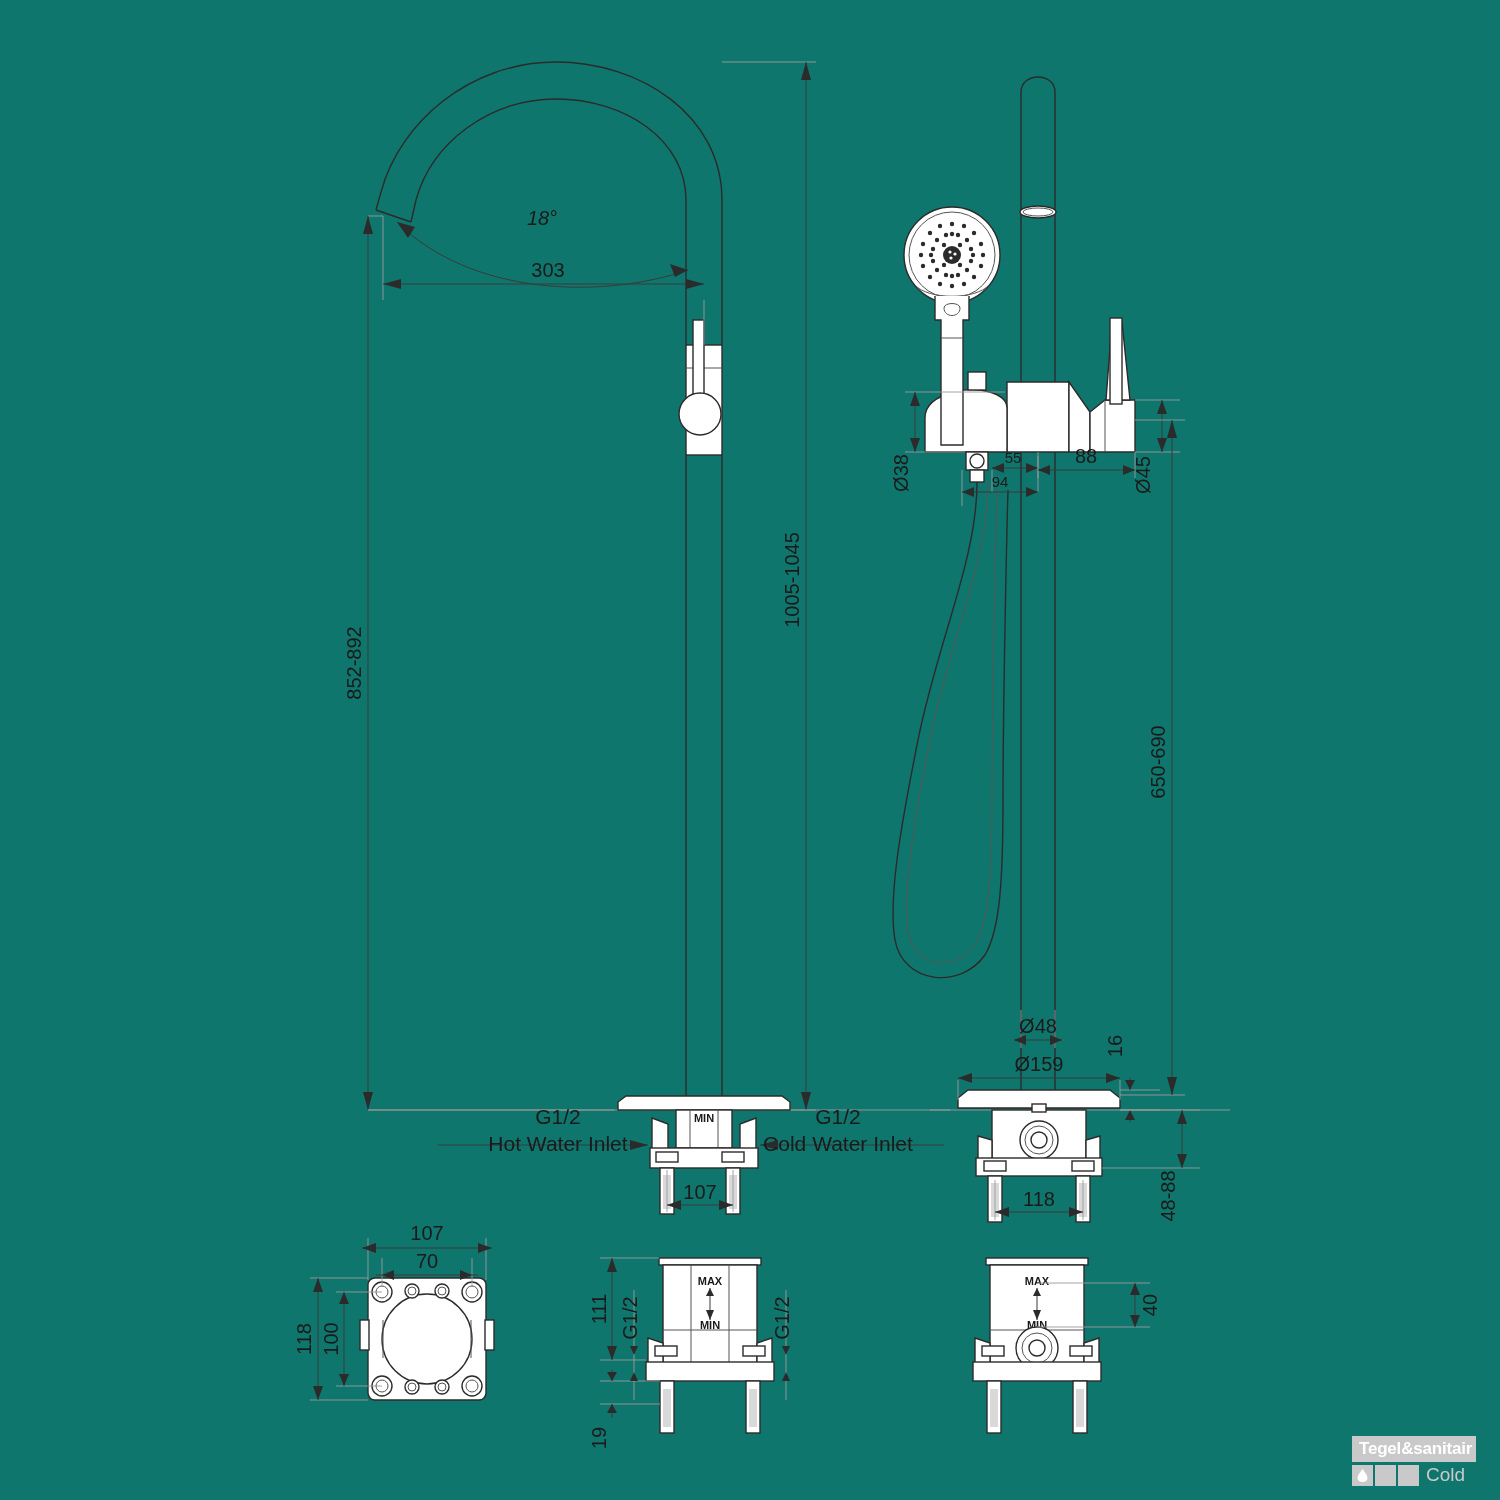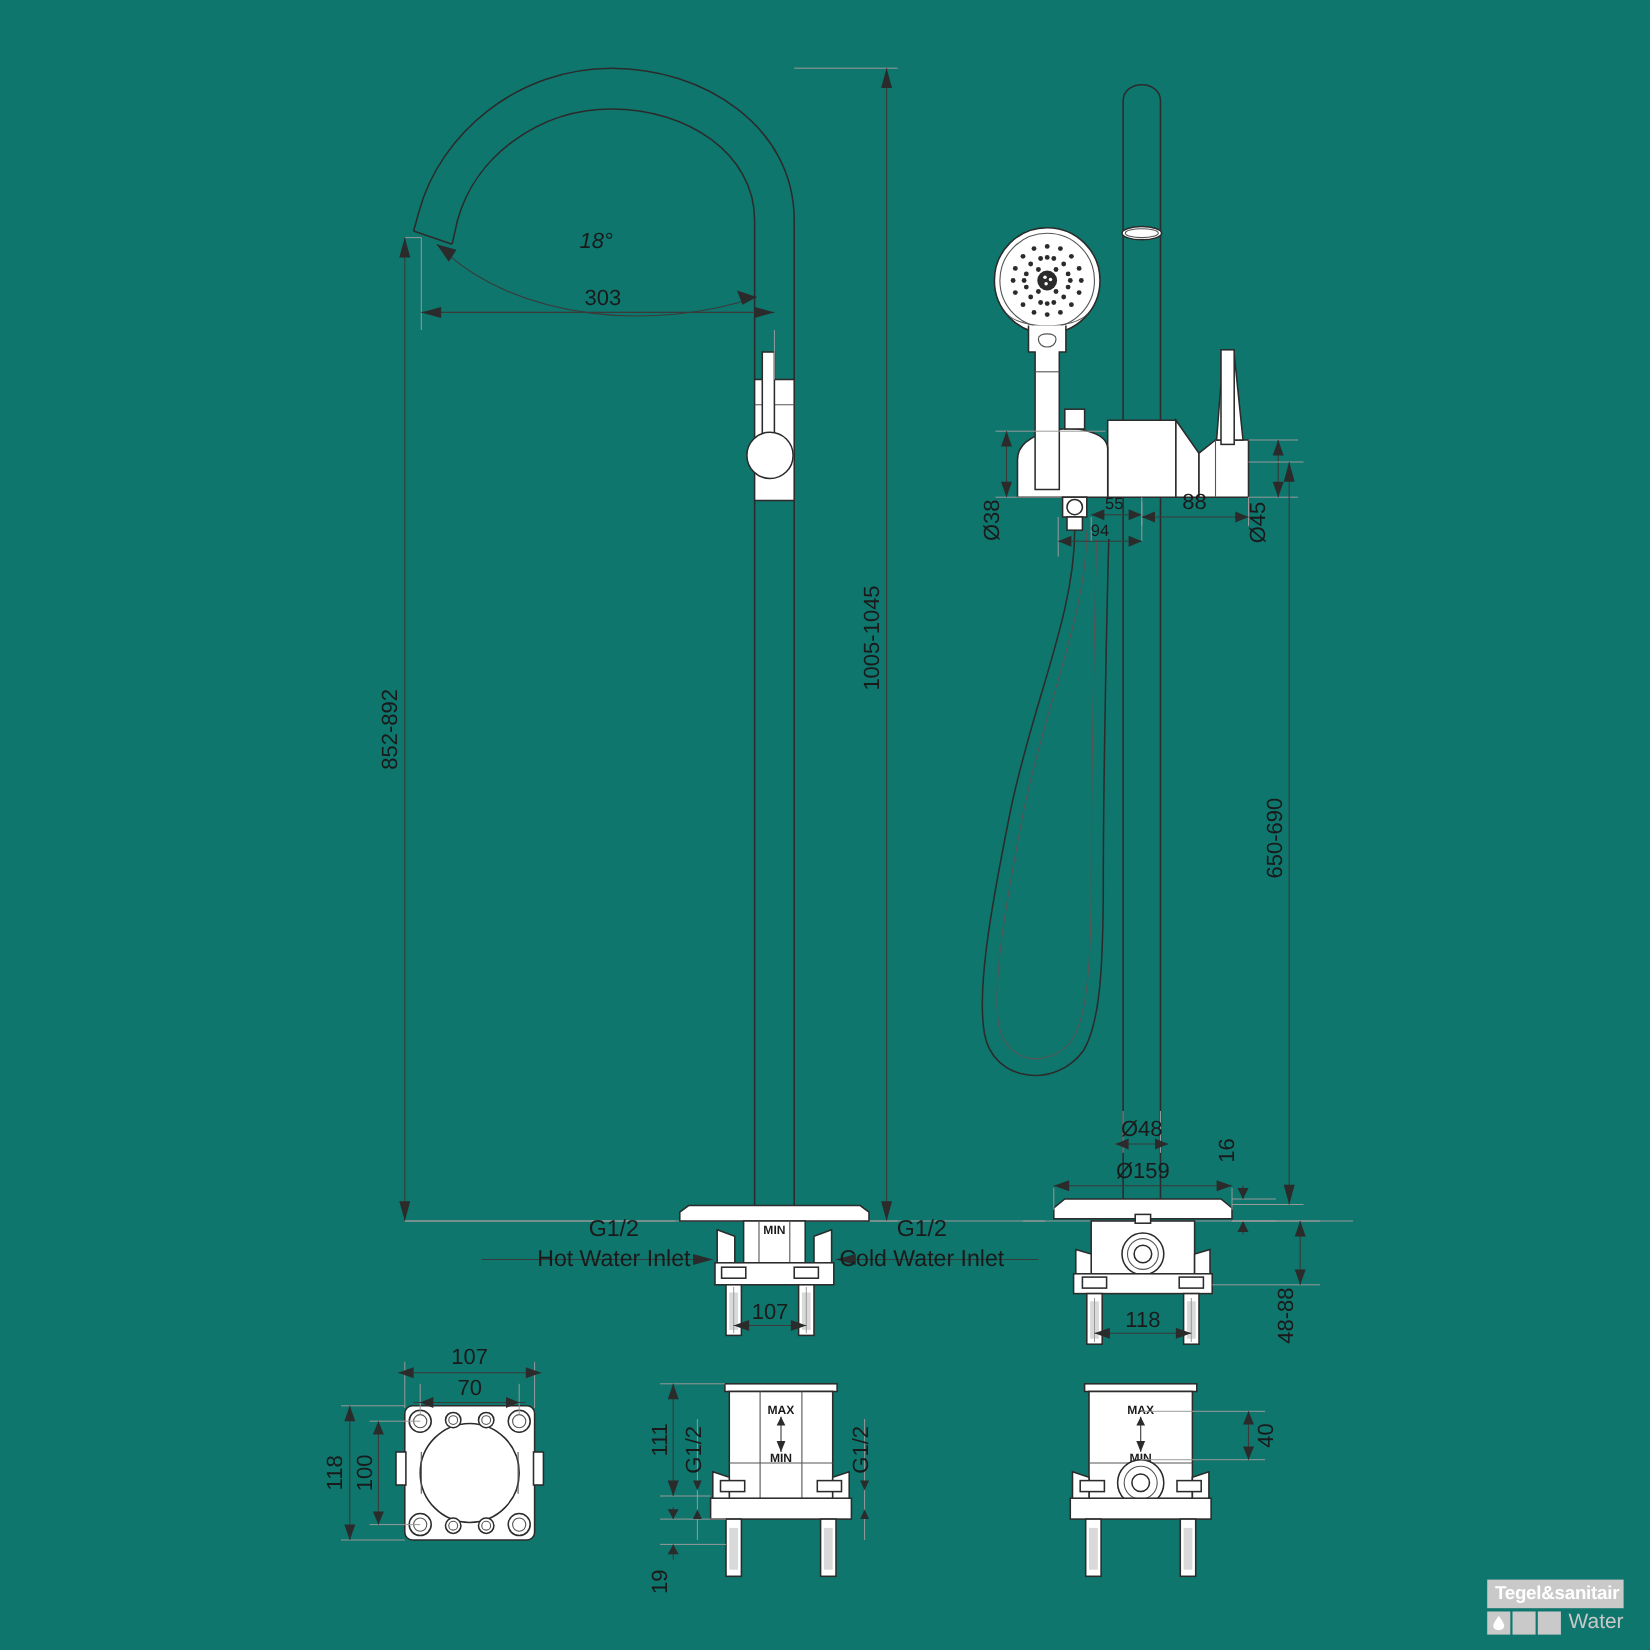--- a/index.html
+++ b/index.html
@@ -587,17 +587,17 @@
   <div id="logo">
     <span class="logo-top">Tegel&amp;sanitair</span>
     <div class="logo-bot">
       <span class="logo-sq">
         <svg width="13" height="15" viewBox="0 0 13 15" aria-hidden="true">
           <path d="M6.5 1 C6.5 1 1.5 7 1.5 10 C1.5 12.5 3.7 14 6.5 14 C9.3 14 11.5 12.5 11.5 10 C11.5 7 6.5 1 6.5 1 Z" fill="#ffffff"></path>
         </svg>
       </span>
       <span class="logo-sq"></span>
       <span class="logo-sq"></span>
-      <span class="logo-depot">Water</span>
+      <span class="logo-depot">Cold</span>
     </div>
   </div>
 
 </div>
 
 </body></html>

